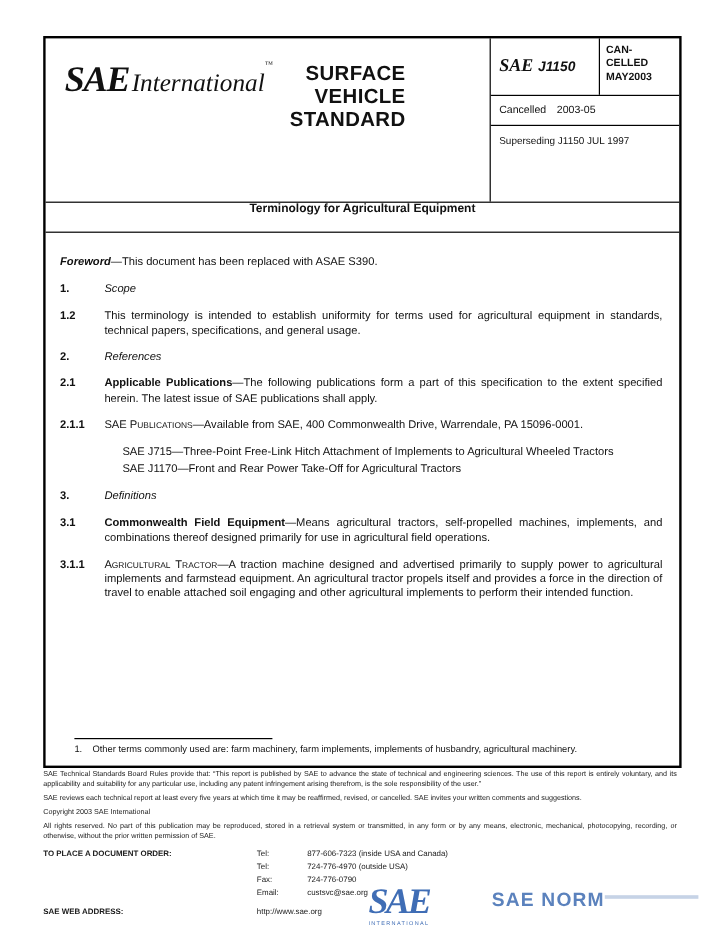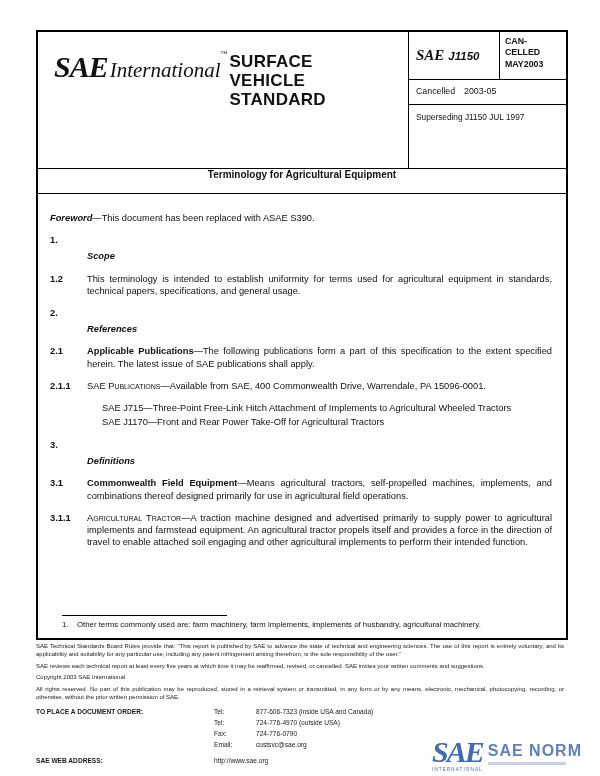--- a/index.html
+++ b/index.html
@@ -16,21 +16,21 @@
   .doc-box {
     position: absolute; left: 36px; top: 30px;
     width: 528px; height: 606px;
     border: 2px solid #000;
     display: flex; flex-direction: column;
     background: #fff;
   }
 
   
   .hdr { display: flex; border-bottom: 1.5px solid #000; height: 136px; flex: none; }
-  .hdr-left { flex: 1; display: flex; gap: 2px; padding: 18px 6px 0 16px; }
+  .hdr-left { flex: 1; display: flex; gap: 14px; padding: 18px 6px 0 16px; text-align: right; }
   .logo { white-space: nowrap; font-family: "Liberation Serif", serif; }
   .logo-sae { font-size: 30px; font-weight: bold; font-style: italic; letter-spacing: -1px; }
   .logo-intl { font-size: 21px; font-style: italic; margin-left: 2px; }
   .logo-tm { font-size: 7px; vertical-align: top; }
   .doc-type { font-weight: bold; font-size: 17px; line-height: 1.12; letter-spacing: .3px; padding-top: 2px; }
 
   .hdr-right { width: 157px; flex: none; border-left: 1.5px solid #000; display: flex; flex-direction: column; }
   .hr-row1 { display: flex; border-bottom: 1.5px solid #000; height: 47px; flex: none; }
   .code-cell { flex: 1; border-right: 1.5px solid #000; display: flex; align-items: center; padding-left: 7px; gap: 4px; }
   .code-sae { font-family: "Liberation Serif", serif; font-style: italic; font-weight: bold; font-size: 15px; }
@@ -46,21 +46,21 @@
     border-bottom: 1.5px solid #000; height: 24px; flex: none;
     display: flex; align-items: flex-start; justify-content: center;
     font-weight: bold; font-size: 10px;
   }
 
   
   .body { flex: 1; padding: 18px 14px 0 12px; font-size: 9.3px; line-height: 1.32; display: flex; flex-direction: column; }
   .para { display: flex; margin-bottom: 10px; }
   .num { width: 37px; flex: none; font-weight: bold; }
   .txt { flex: 1; text-align: justify; }
-  .heading .txt { font-weight: bold; font-style: italic; margin-top: 16px; }
+  .heading .txt { font-weight: normal; font-style: italic; }
   .lead { font-weight: bold; }
   .lead-i { font-weight: bold; font-style: italic; }
   .caps { font-variant: small-caps; }
   .refs { margin: 0 0 10px 52px; }
   .ref-line { line-height: 1.45; }
 
   
   .footnote { margin-top: auto; padding: 0 12px 8px 12px; flex: none; }
   .fn-rule { width: 165px; border-top: 1px solid #000; margin-bottom: 4px; }
   .fn-text { font-size: 7.8px; display: flex; }
@@ -78,21 +78,21 @@
     font-size: 6.6px; line-height: 1.65; color: #1a1a1a;
   }
   .order .hd { font-weight: bold; }
   .order .web-row { padding-top: 5px; }
 
   
   .norm-logo { position: absolute; right: 18px; bottom: 4px; display: flex; align-items: flex-start; gap: 5px; }
   .nl-left { display: flex; flex-direction: column; align-items: center; }
   .nl-sae { font-family: "Liberation Serif", serif; font-style: italic; font-weight: bold; font-size: 30px; line-height: .95; color: #3f6db5; letter-spacing: -2px; }
   .nl-sub { font-size: 4.6px; letter-spacing: 1.1px; color: #3f6db5; margin-top: 1px; }
-  .nl-right { display: flex; flex-direction: column; padding-top: 5px; }
+  .nl-right { display: flex; flex-direction: row; padding-top: 5px; margin-left: 47px; }
   .nl-text { font-weight: bold; font-size: 16px; letter-spacing: 1px; color: #5b82bd; line-height: 1; }
   .nl-bar { height: 3px; width: 78px; background: #c6d3e6; margin-top: 3px; }
 </style>
 </head>
 <body>
 
 <div class="doc-box">
 
   <div class="hdr">
     <div class="hdr-left">

